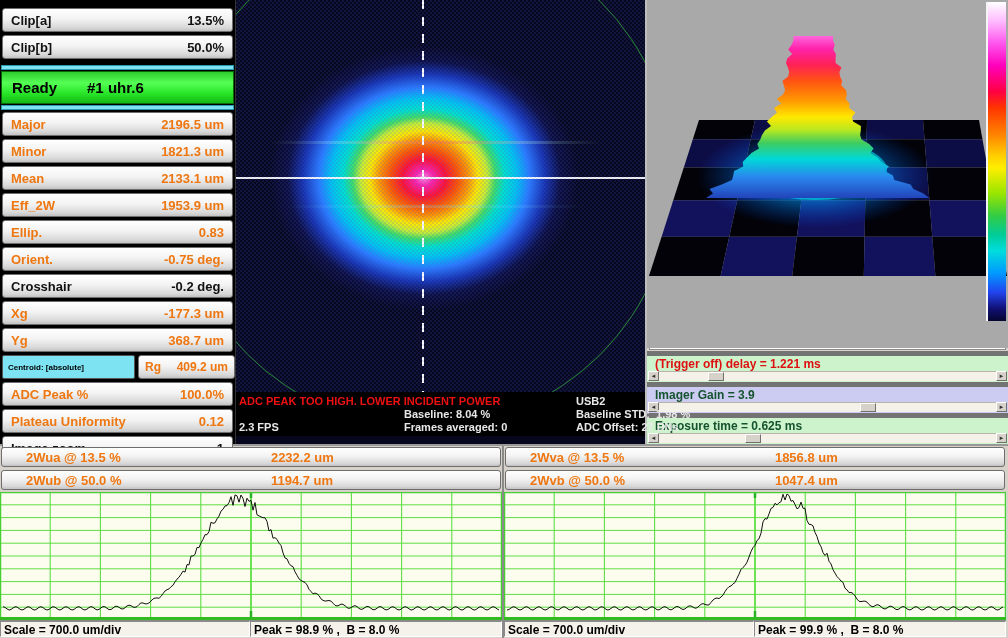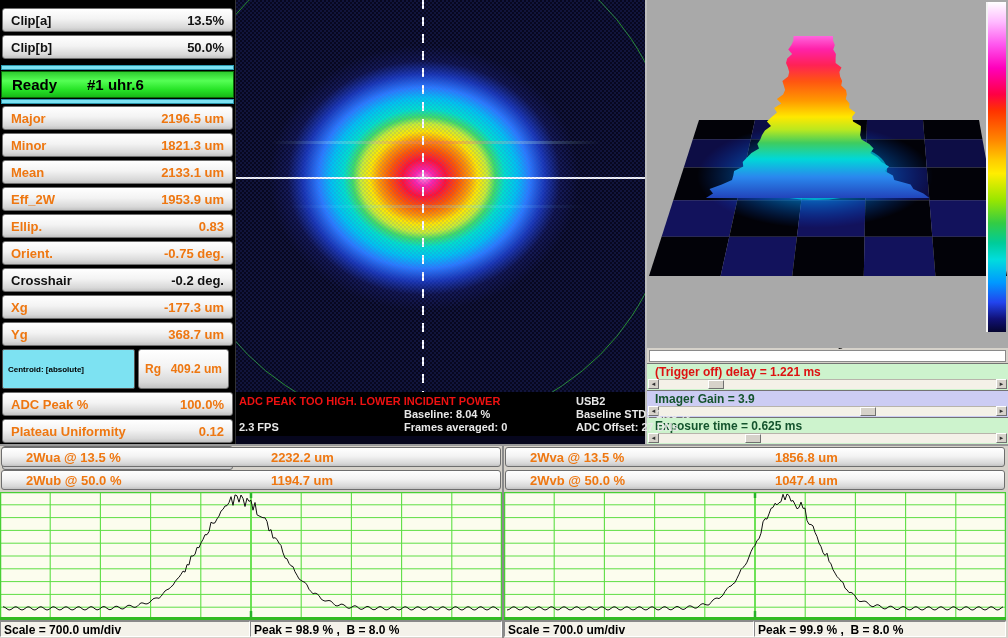--- a/index.html
+++ b/index.html
@@ -16,25 +16,25 @@
 
   
   .srow { height:24px; margin:2px 2px 3px 2px; border:1px solid #6e6e6e; border-radius:3px;
           background:linear-gradient(180deg,#ffffff 0%,#f3f3f3 45%,#d8d8d8 85%,#c2c2c2 100%);
           display:flex; align-items:center; justify-content:space-between; padding:6px 8px;
           font-size:13px; font-weight:bold; color:#111; }
   .srow .val { text-align:right; }
   .srow.orange .lbl, .srow.orange .val, .orange-txt { color:#ee7711; }
   .gapafter { margin-bottom:6px; }
   .cyanstrip { height:5px; background:#7de2f2; margin:0 1px; border:1px solid #2a9ab0; }
-  .ready { height:27px; margin:1px; background:linear-gradient(180deg,#2ecc2e 0%,#55ff55 35%,#27e427 70%,#17b917 100%);
+  .ready { height:33px; margin:1px; background:linear-gradient(180deg,#2ecc2e 0%,#55ff55 35%,#27e427 70%,#17b917 100%);
            border:1px solid #0a6a0a; display:flex; align-items:center; padding-left:10px;
            font-size:15px; font-weight:bold; color:#000; }
   .ready .info { margin-left:30px; }
-  .splitrow { display:flex; height:40px; margin:2px 6px 3px 2px; }
+  .splitrow { display:flex; height:24px; margin:2px 0 3px 2px; }
   .centroid-btn { flex:0 0 133px; background:#7de2f2; border:1px solid #555; border-radius:2px;
                   font-size:8px; font-weight:bold; color:#000; display:flex; align-items:center; padding-left:5px; }
   .rg-box { flex:1; margin-left:3px; border:1px solid #6e6e6e; border-radius:3px;
             background:linear-gradient(180deg,#ffffff 0%,#f3f3f3 45%,#d8d8d8 85%,#c2c2c2 100%);
             display:flex; align-items:center; justify-content:space-between; padding:0 6px;
             font-size:12px; font-weight:bold; }
 
   
   .beam-display { position:relative; width:100%; height:400px; overflow:hidden;
                   background-color:#07071f; }
@@ -72,21 +72,21 @@
   .colorbar { position:absolute; right:2px; top:2px; bottom:4px; width:20px; border-left:2px solid #f4f4f4;
     background:linear-gradient(180deg,
       #ffffff 0%, #ffbbff 6%, #ff55ee 13%, #ff00bb 20%, #ff0044 28%, #ff3300 33%,
       #ff8800 42%, #ffcc00 48%, #ffee00 52%, #99e600 60%, #33cc44 67%, #00cc99 73%,
       #00dddd 78%, #0099ff 85%, #2244ee 91%, #111177 96%, #050530 100%); }
   .rp-row { height:14px; background:#d6d2ca; border-top:1px solid #fff; font-size:11px; color:#000;
             display:flex; align-items:center; }
   .rp-row .rp { padding-left:4px; }
   .rp-row .fr { padding-left:44px; }
   .power-bar { height:12px; margin:1px 2px 1px 2px; background:#fff; border:1px solid #8a8a8a; }
-  .ctl { border-top:1px solid #737373; }
+  .ctl { border-top:5px solid #737373; }
   .ctl .ctl-label { height:15px; padding-left:8px; font-size:12px; font-weight:bold; color:#14532d;
                     display:flex; align-items:center; }
   .ctl.trigger { background:#cdf3cd; } .ctl.trigger .ctl-label { color:#dd1111; }
   .ctl.gain { background:#ccccf3; }
   .ctl.exposure { background:#cdf3cd; }
   .slider { display:flex; height:10px; margin:0 1px 1px 1px; }
   .sl-btn { width:11px; height:10px; background:#d6d2ca; border:1px solid; border-color:#fff #707070 #707070 #fff;
             font-size:6px; line-height:8px; text-align:center; color:#333; }
   .sl-track { flex:1; position:relative; background:#f4f1e8; border-top:1px solid #b8b4ab; }
   .sl-thumb { position:absolute; top:0; width:16px; height:9px; background:#d6d2ca;

